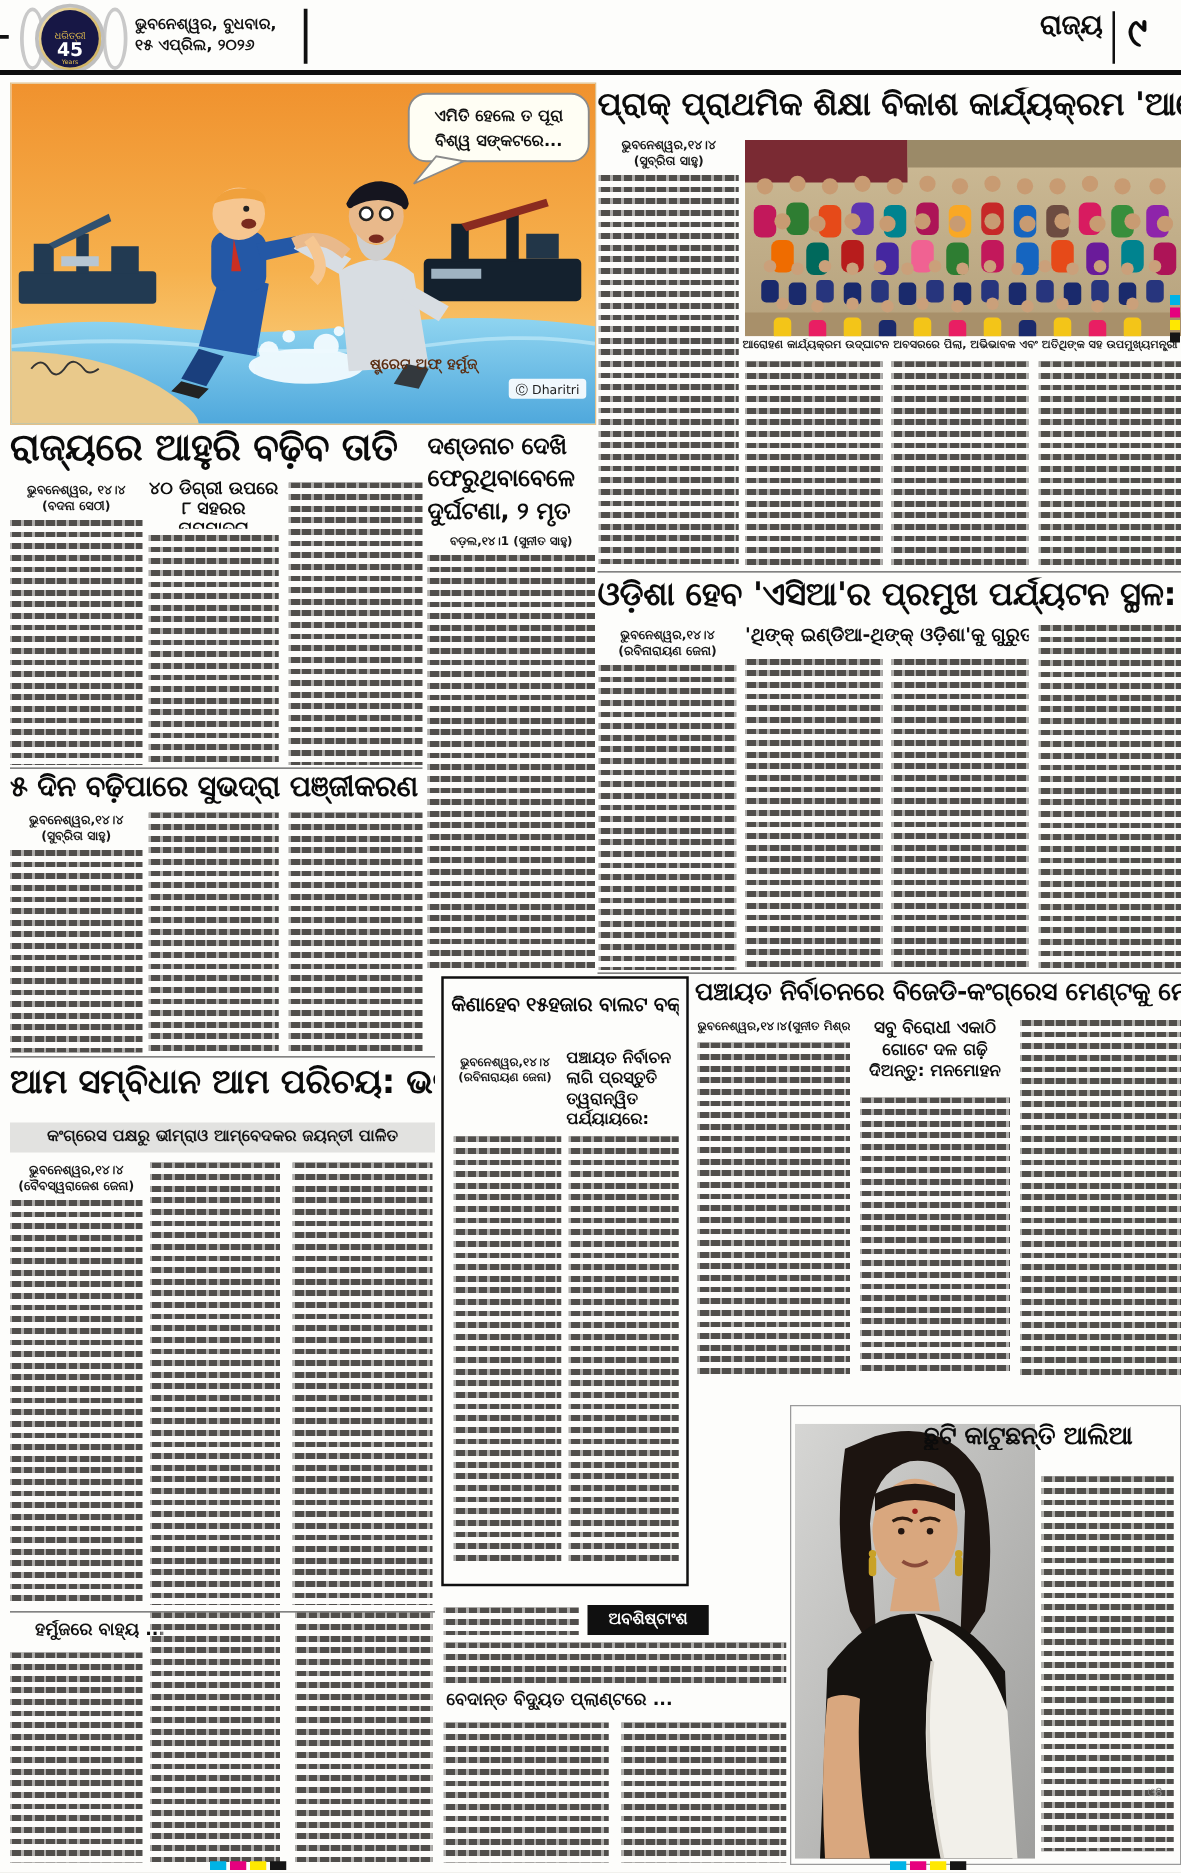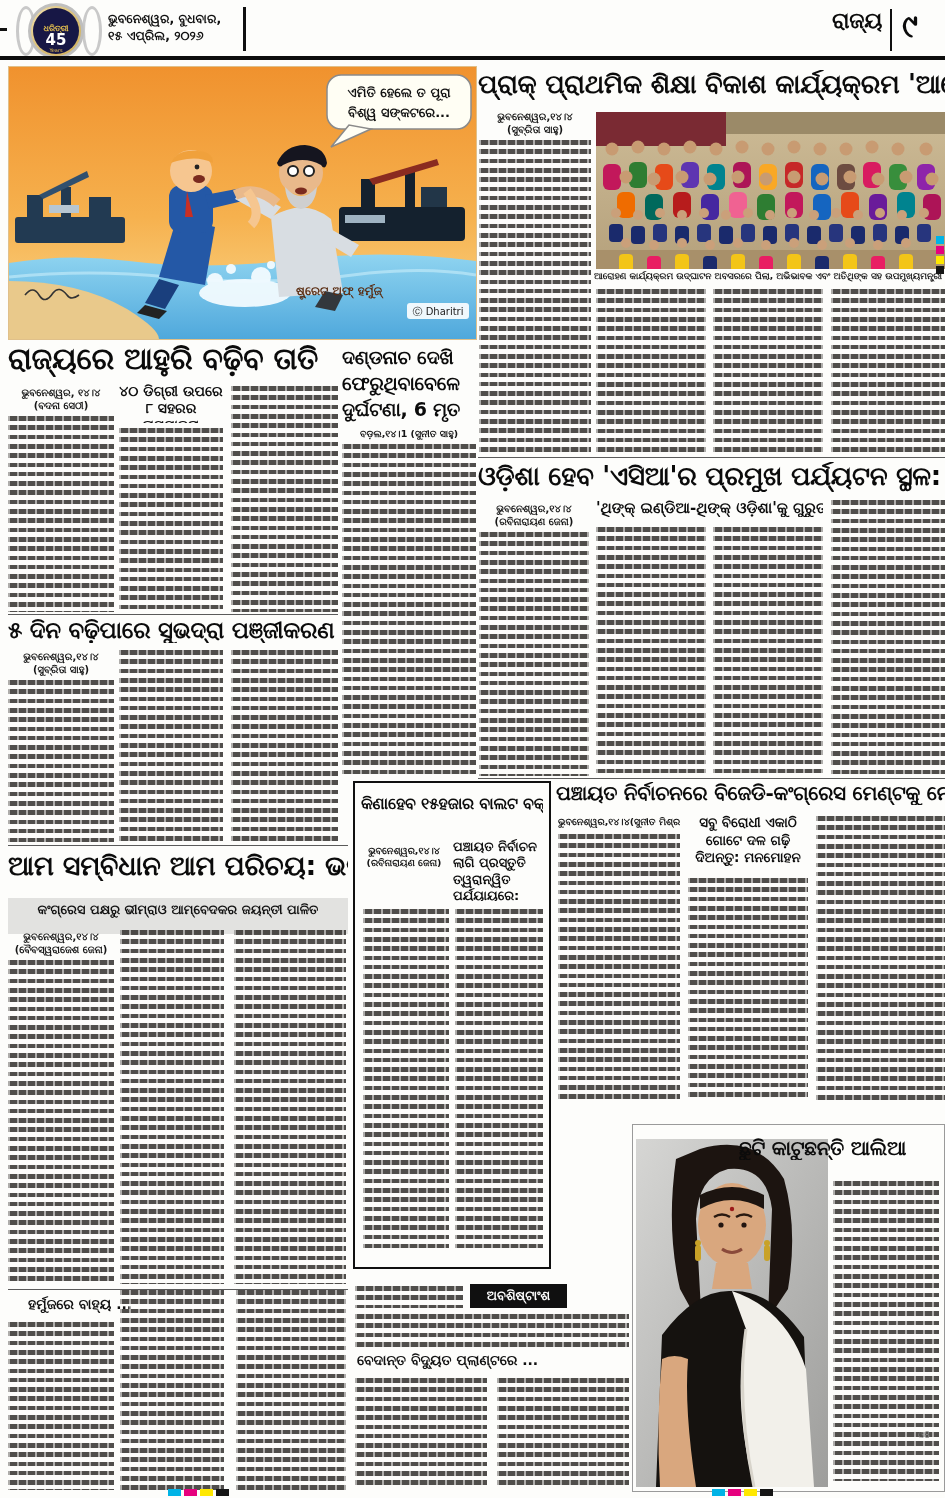--- a/index.html
+++ b/index.html
@@ -20,21 +20,21 @@
   .graybar{background:#e2e2e0;font-weight:700;font-size:13px;text-align:center;
            line-height:24px;overflow:hidden;white-space:nowrap;}
   .blackbox{background:#101010;color:#fff;font-weight:700;font-size:13px;
             text-align:center;line-height:24px;overflow:hidden;}
   .lead{font-weight:700;font-size:14px;white-space:nowrap;overflow:hidden;}
   .mark{position:absolute;}
   .logo-ring{position:absolute;left:28px;top:3px;width:50px;height:50px;border-radius:50%;
              border:3px solid #bfbfbf;background:radial-gradient(circle at 30% 30%,#f4e3b2,#caa84e);}
   .logo-core{position:absolute;left:33px;top:8px;width:46px;height:46px;border-radius:50%;
              background:#171745;display:flex;flex-direction:column;align-items:center;justify-content:center;}
-  .logo-brand{color:#e8c34f;font-size:8px;font-weight:700;line-height:1;margin-top:16px;}
+  .logo-brand{color:#e8c34f;font-size:8px;font-weight:400;line-height:1;margin-top:16px;}
   .logo-years{color:#ffffff;font-size:15px;font-weight:700;line-height:1;}
   .logo-yl{color:#e8c34f;font-size:5px;line-height:1;}
   .leaf{position:absolute;top:6px;width:14px;height:44px;border:3px solid #c9c9c9;border-radius:50%;}
 </style>
 </head>
 <body>
 
 <div class="page">
 
   <div class="abs" style="left:0;top:0;width:945px;height:56px;">
@@ -257,21 +257,21 @@
       <div>(ବଦନା ସେଠୀ)</div>
     </div>
     <div class="abs greek" style="left:8px;top:416px;width:106px;height:196px;"></div>
     <div class="abs sub" style="left:119px;top:383px;width:104px;height:40px;font-size:14px;overflow:hidden;">୪୦ ଡିଗ୍ରୀ ଉପରେ ୮ ସହରର ତାପମାତ୍ରା</div>
     <div class="abs greek" style="left:119px;top:428px;width:104px;height:184px;"></div>
     <div class="abs greek" style="left:231px;top:386px;width:107px;height:226px;"></div>
   </div>
   <div class="abs rule" style="left:8px;top:614px;width:330px;"></div>
 
   <div>
-    <div class="abs hl" style="left:342px;top:344px;width:134px;font-size:19px;line-height:26px;height:80px;overflow:hidden;">ଦଣ୍ଡନାଚ ଦେଖି ଫେରୁଥିବାବେଳେ ଦୁର୍ଘଟଣା, 6 ମୃତ</div>
+    <div class="abs hl" style="left:342px;top:344px;width:134px;font-size:19px;line-height:26px;height:80px;overflow:hidden;">ଦଣ୍ଡନାଚ ଦେଖି ଫେରୁଥିବାବେଳେ ଦୁର୍ଘଟଣା, ୨ ମୃତ</div>
     <div class="abs by nowrap" style="left:342px;top:428px;width:134px;font-size:9.5px;">ବଡ଼ଲ,୧୪।1 (ସୁନୀତ ସାହୁ)</div>
     <div class="abs greek" style="left:342px;top:444px;width:134px;height:334px;"></div>
   </div>
 
   <div>
     <div class="abs hl nowrap" style="left:478px;top:462px;width:467px;font-size:26px;">ଓଡ଼ିଶା ହେବ 'ଏସିଆ'ର ପ୍ରମୁଖ ପର୍ଯ୍ୟଟନ ସ୍ଥଳ: ମୁଖ୍ୟ ସଚିବ</div>
     <div class="abs by" style="left:479px;top:502px;width:110px;">
       <div>ଭୁବନେଶ୍ୱର,୧୪।୪</div>
       <div>(ରବିନାରାୟଣ ଜେନା)</div>
     </div>
@@ -290,21 +290,21 @@
       <div>(ସୁବ୍ରିତା ସାହୁ)</div>
     </div>
     <div class="abs greek" style="left:8px;top:680px;width:106px;height:162px;"></div>
     <div class="abs greek" style="left:119px;top:650px;width:104px;height:192px;"></div>
     <div class="abs greek" style="left:231px;top:650px;width:107px;height:192px;"></div>
   </div>
   <div class="abs rule" style="left:8px;top:845px;width:340px;"></div>
 
   <div>
     <div class="abs hl nowrap" style="left:8px;top:850px;width:340px;font-size:27px;">ଆମ ସମ୍ବିଧାନ ଆମ ପରିଚୟ: ଭକ୍ତ</div>
-    <div class="abs graybar" style="left:8px;top:898px;width:340px;height:36px;">କଂଗ୍ରେସ ପକ୍ଷରୁ ଭୀମ୍‌ରାଓ ଆମ୍ବେଦକର ଜୟନ୍ତୀ ପାଳିତ</div>
+    <div class="abs graybar" style="left:8px;top:898px;width:340px;height:24px;">କଂଗ୍ରେସ ପକ୍ଷରୁ ଭୀମ୍‌ରାଓ ଆମ୍ବେଦକର ଜୟନ୍ତୀ ପାଳିତ</div>
     <div class="abs by" style="left:8px;top:930px;width:106px;">
       <div>ଭୁବନେଶ୍ୱର,୧୪।୪</div>
       <div>(ବୈବସ୍ୱରାଜେଶ ଜେନା)</div>
     </div>
     <div class="abs greek" style="left:8px;top:960px;width:106px;height:324px;"></div>
     <div class="abs greek" style="left:120px;top:930px;width:104px;height:354px;"></div>
     <div class="abs greek" style="left:234px;top:930px;width:112px;height:354px;"></div>
   </div>
   <div class="abs rule" style="left:8px;top:1289px;width:340px;"></div>
 

